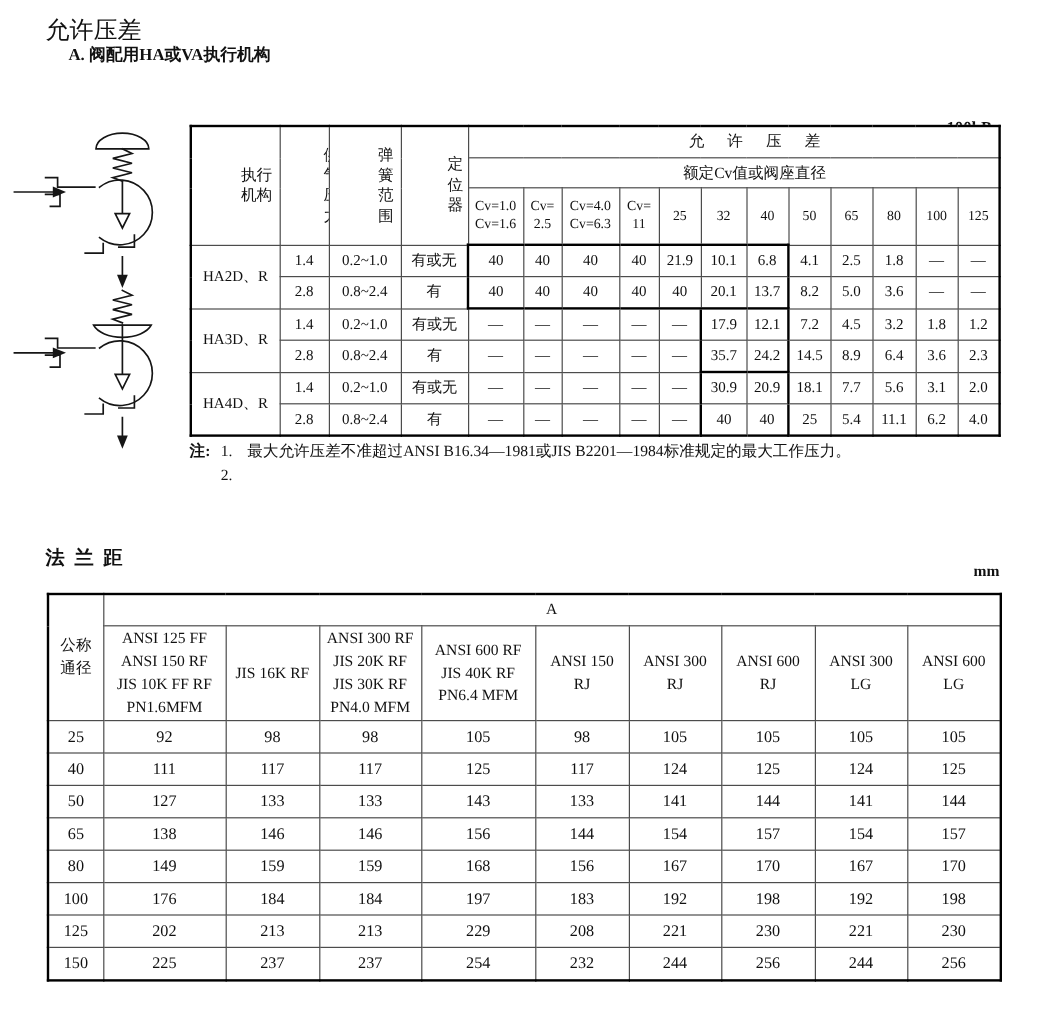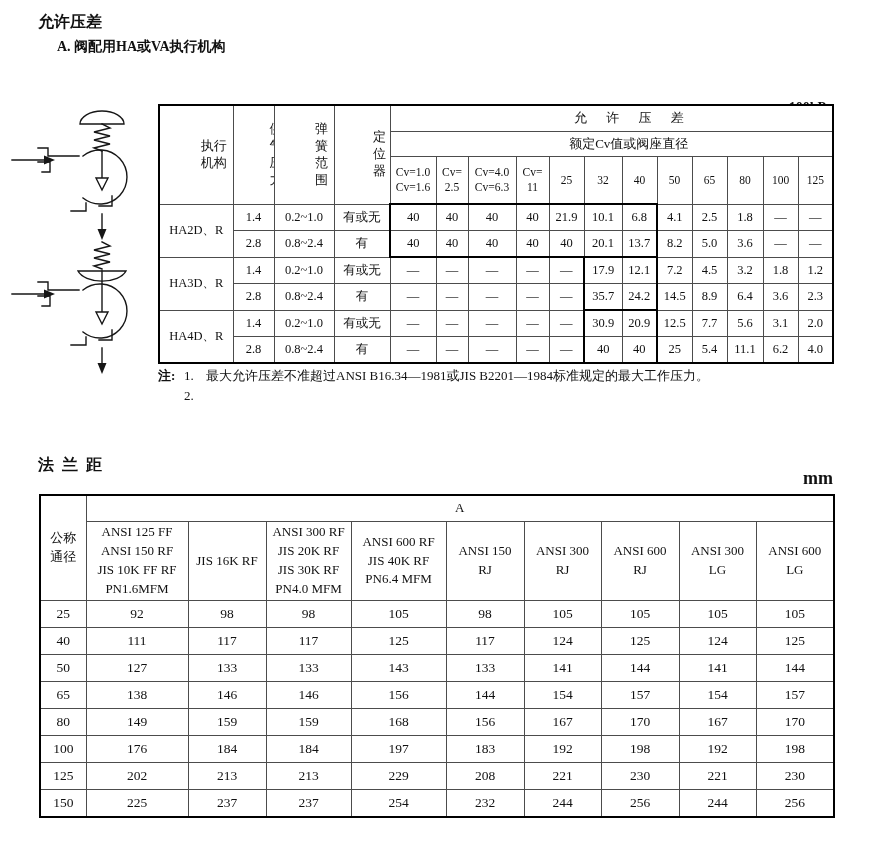--- a/index.html
+++ b/index.html
@@ -4,25 +4,25 @@
 <style>
   html,body{margin:0;padding:0;}
   body{
     width:877px;height:855px;background:#ffffff;color:#111;
     font-family:"Liberation Serif","DejaVu Serif",serif;
     position:relative;overflow:hidden;
   }
   .abs{position:absolute;}
 
   
-  #doc-title{left:38px;top:12px;font-size:16px;font-weight:bold;}
+  #doc-title{left:38px;top:12px;font-size:20px;font-weight:normal;}
   #subtitle{left:57px;top:37px;font-size:14px;line-height:20px;font-weight:bold;}
   #unit1{left:640px;top:81px;width:193px;text-align:right;font-size:14px;font-weight:bold;margin-top:19px;}
   #sec2-title{left:38px;top:455px;font-size:16px;font-weight:bold;letter-spacing:2px;}
-  #unit2{left:683px;top:468px;width:150px;text-align:right;font-size:18px;font-weight:bold;}
+  #unit2{left:683px;top:468px;width:150px;text-align:right;font-size:13px;font-weight:bold;}
 
   
   table{border-collapse:collapse;table-layout:fixed;background:#fff;}
   th,td{
     border:1px solid #4c4c4c;text-align:center;vertical-align:middle;
     padding:0 1px;font-weight:normal;overflow:hidden;
   }
   .pre{white-space:pre-line;}
 
   #t1{left:158px;top:104px;width:676px;border:2px solid #000;}
@@ -226,21 +226,21 @@
         <td>1.4</td>
         <td>0.2~1.0</td>
         <td>有或无</td>
         <td>—</td>
         <td>—</td>
         <td>—</td>
         <td>—</td>
         <td>—</td>
         <td class="bt bl">30.9</td>
         <td class="bt br">20.9</td>
-        <td>12.5</td>
+        <td>18.1</td>
         <td>7.7</td>
         <td>5.6</td>
         <td>3.1</td>
         <td>2.0</td>
       </tr>
       <tr>
         <td>2.8</td>
         <td>0.8~2.4</td>
         <td>有</td>
         <td>—</td>

